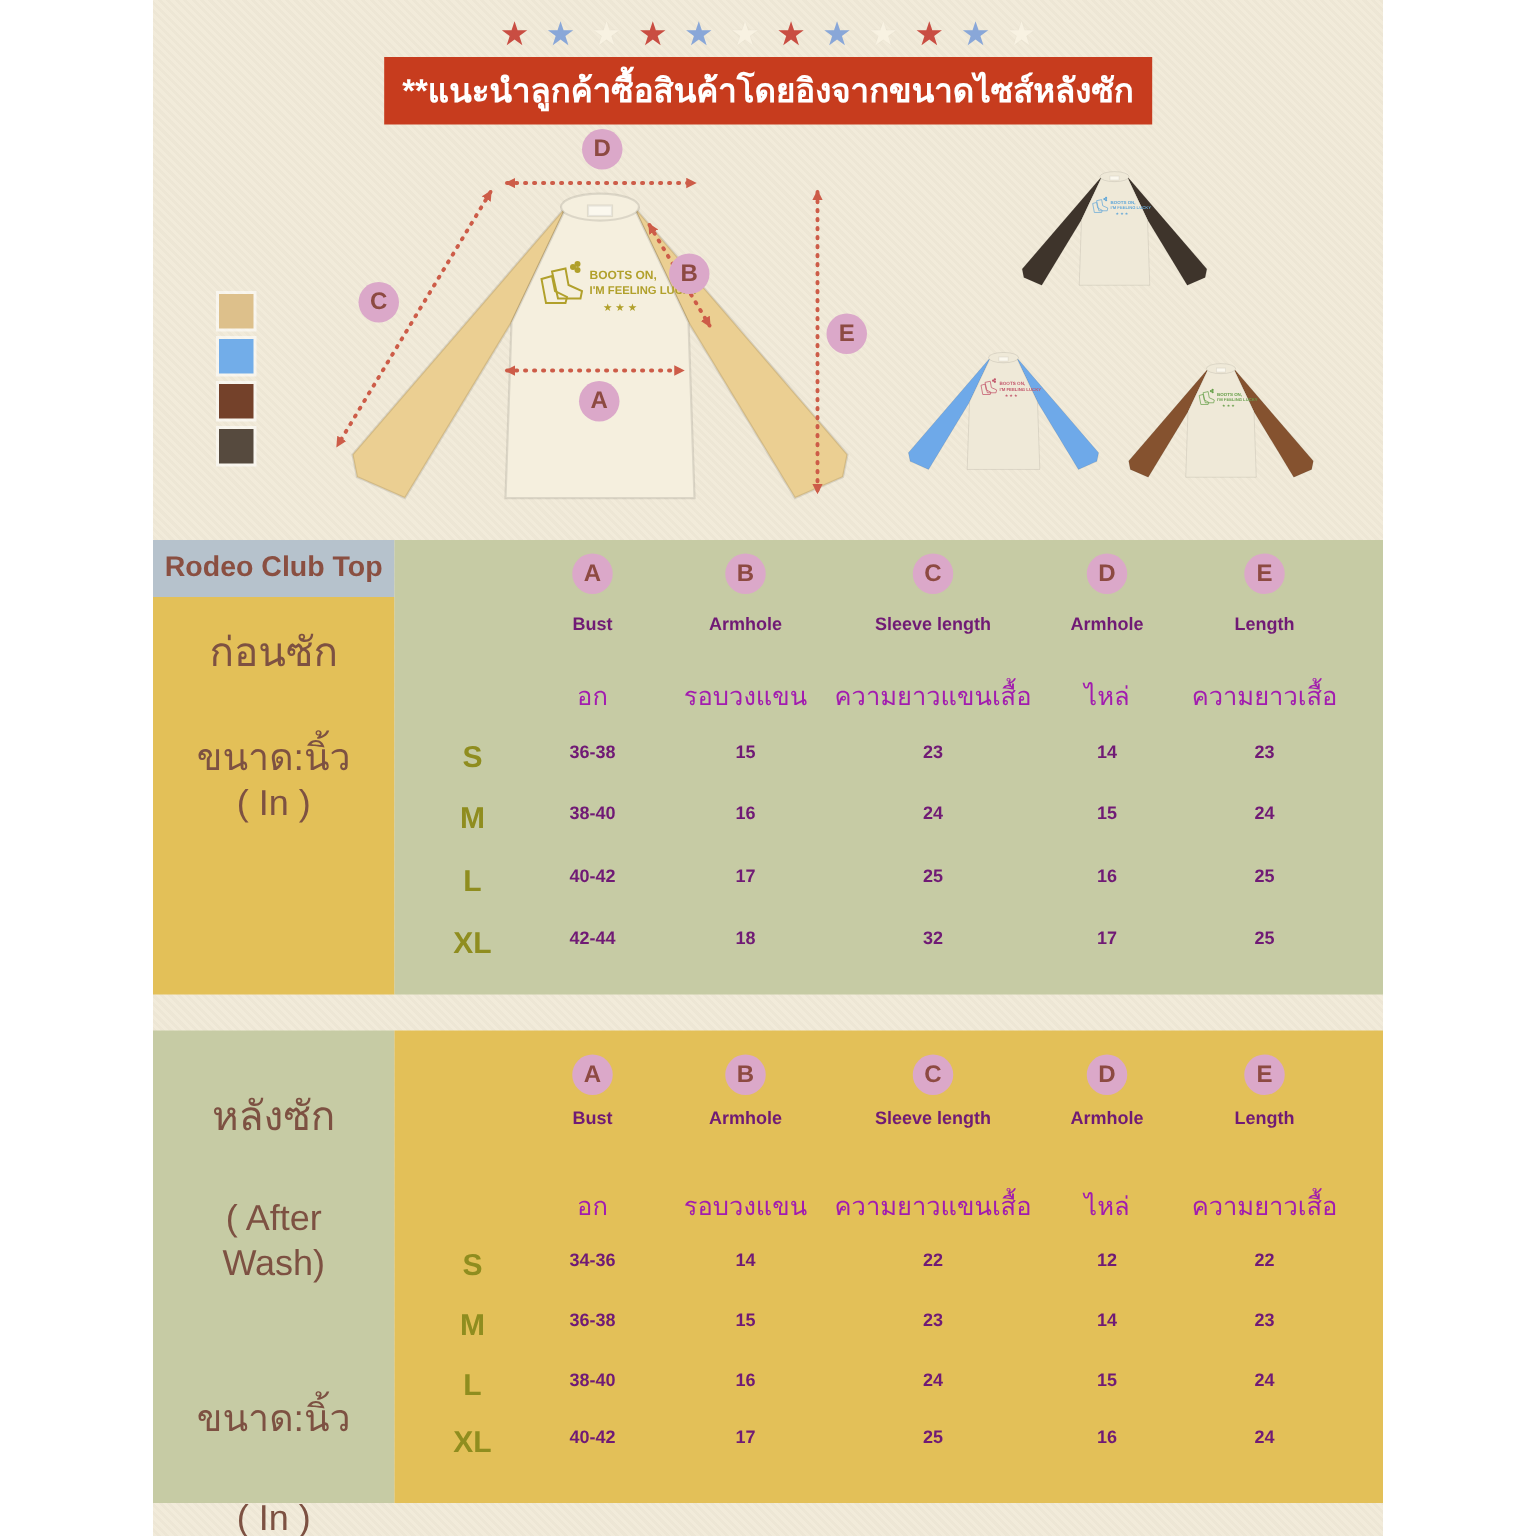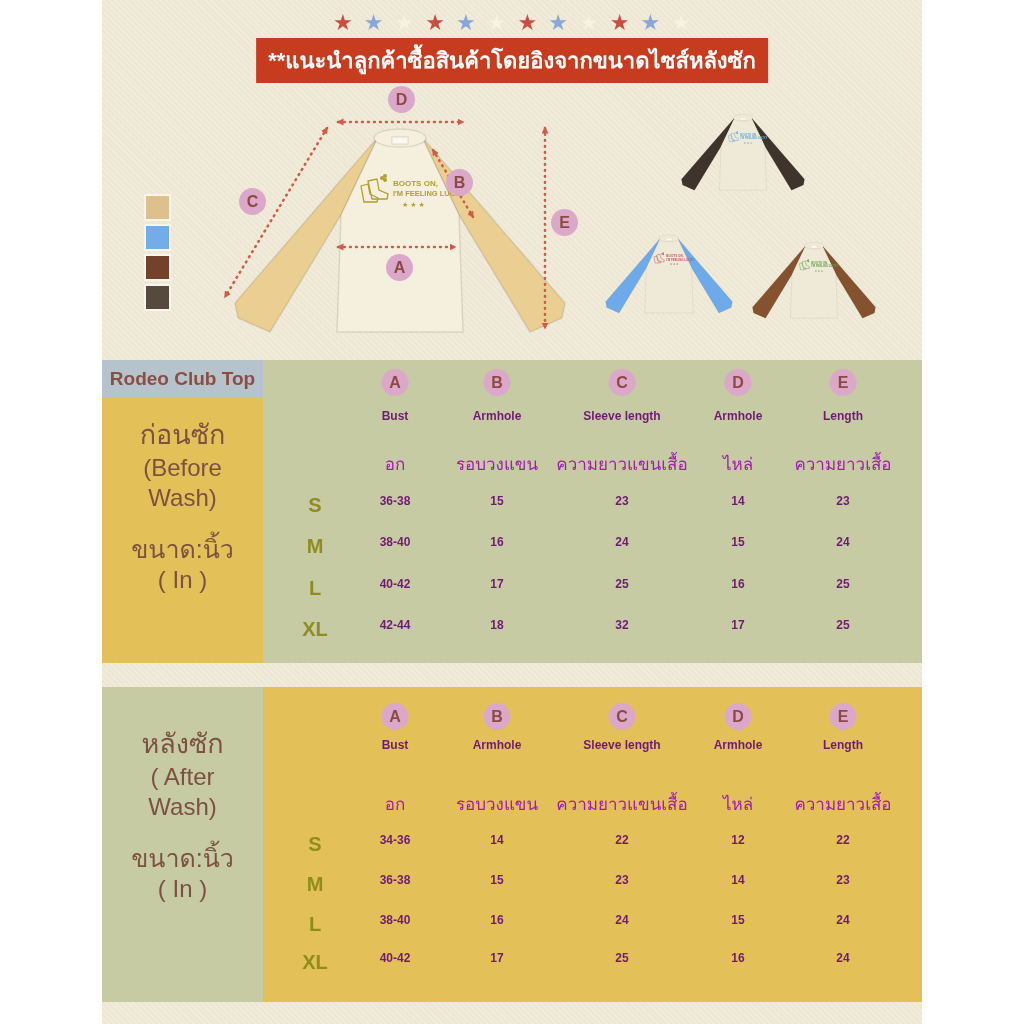--- a/index.html
+++ b/index.html
@@ -64,24 +64,24 @@
   .topbar{
     position:absolute;left:0;top:0;width:161px;height:38px;background:#b6c2cc;
     color:#8a4f41;font-weight:bold;font-size:19px;
     display:flex;align-items:center;justify-content:center;
   }
   .t-label{
     position:absolute;display:flex;flex-direction:column;align-items:center;
     text-align:center;color:#7d5142;box-sizing:border-box;
   }
   .t1 .t-label{left:0;top:38px;width:161px;height:265px;background:#e3c058;padding-top:20px;}
-  .t2 .t-label{left:0;top:0;width:161px;height:315px;background:#c6cba4;padding-top:40px;}
+  .t2 .t-label{left:0;top:0;width:161px;height:315px;background:#c6cba4;padding-top:40px;gap:36px;}
   .lbl-th{font-size:27px;line-height:1.3;}
   .lbl-en{font-size:24px;line-height:1.25;width:112px;}
-  .lbl-unit{font-size:25px;margin-top:20px;line-height:1.3;}
+  .lbl-unit{font-size:25px;margin-top:36px;line-height:1.3;}
   .lbl-in{font-size:24px;}
   .tbody{position:absolute;left:161px;top:0;width:659px;}
   .t1 .tbody{height:303px;background:#c6cba4;}
   .t2 .tbody{height:315px;background:#e3c058;}
   .trow{position:absolute;left:0;width:659px;height:28px;}
   .trow span{position:absolute;transform:translateX(-50%);white-space:nowrap;}
   .c0{left:52px}.c1{left:132px}.c2{left:234px}.c3{left:359px}.c4{left:475px}.c5{left:580px}
   .tcircle{
     width:27px;height:27px;border-radius:50%;background:#dba8c9;color:#8d4a42;
     font-weight:bold;font-size:16px;text-align:center;line-height:27px;
@@ -177,21 +177,20 @@
   <svg class="tee-mini tee-v3" viewBox="0 0 380 260" style="--sleeve:#85522f;--body:#efe9d8;--print:#68a04b">
       <use href="#tee-sym"></use>
     </svg>
 
   <section class="size-table t1">
     <div class="topbar">
       <span>Rodeo Club Top</span>
     </div>
     <div class="t-label">
       <span class="lbl-th">ก่อนซัก</span>
-      <span class="lbl-en">(Before Wash)</span>
       <span class="lbl-unit">ขนาด:นิ้ว</span>
       <span class="lbl-in">( In )</span>
     </div>
     <div class="tbody">
       <div class="trow r-circ">
         <span class="tcircle c1">A</span>
         <span class="tcircle c2">B</span>
         <span class="tcircle c3">C</span>
         <span class="tcircle c4">D</span>
         <span class="tcircle c5">E</span>

